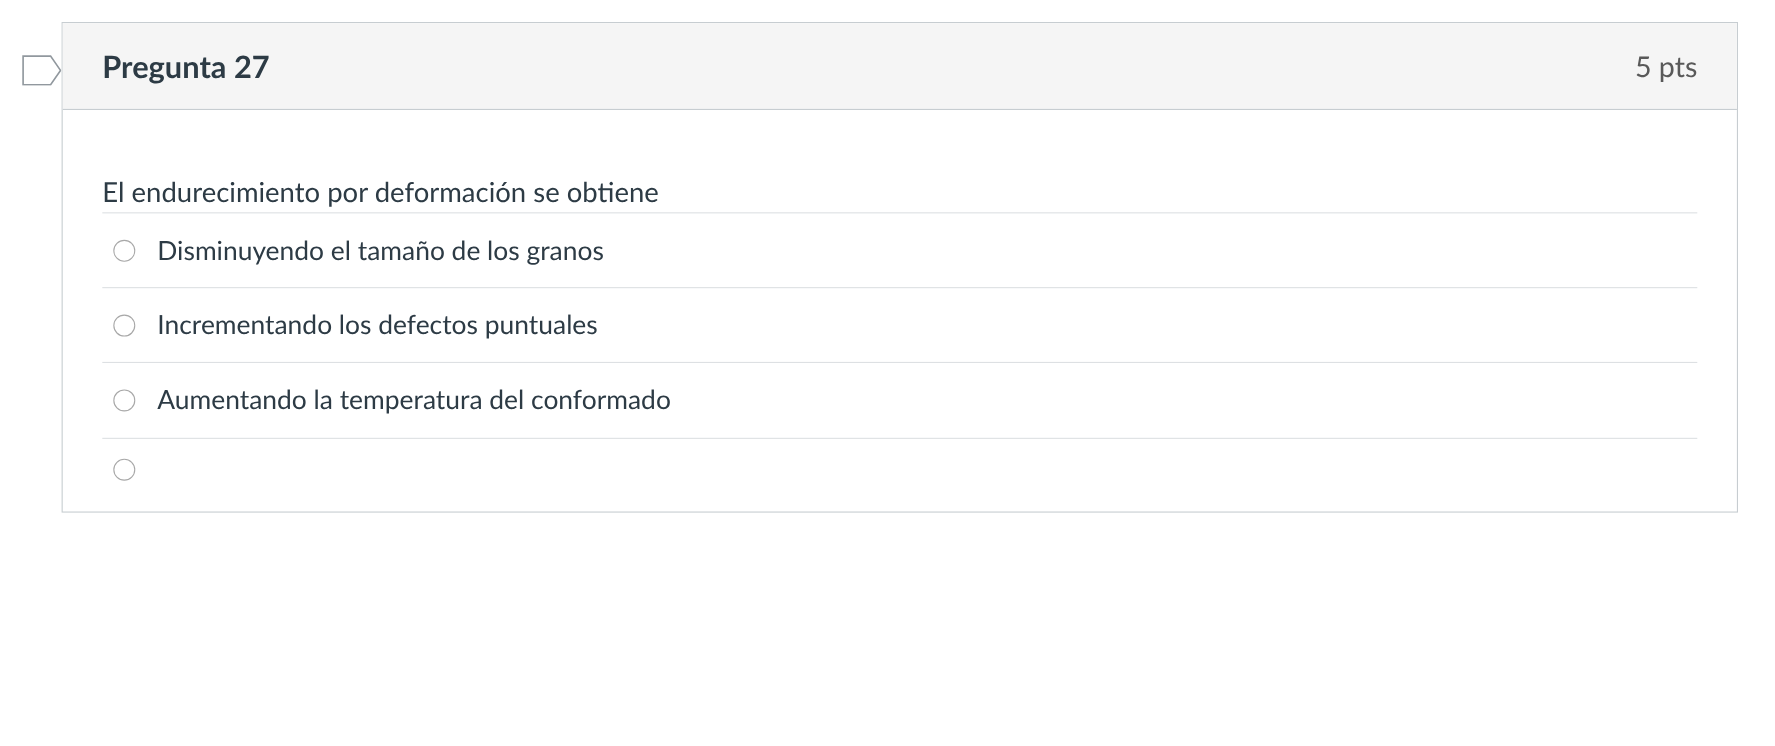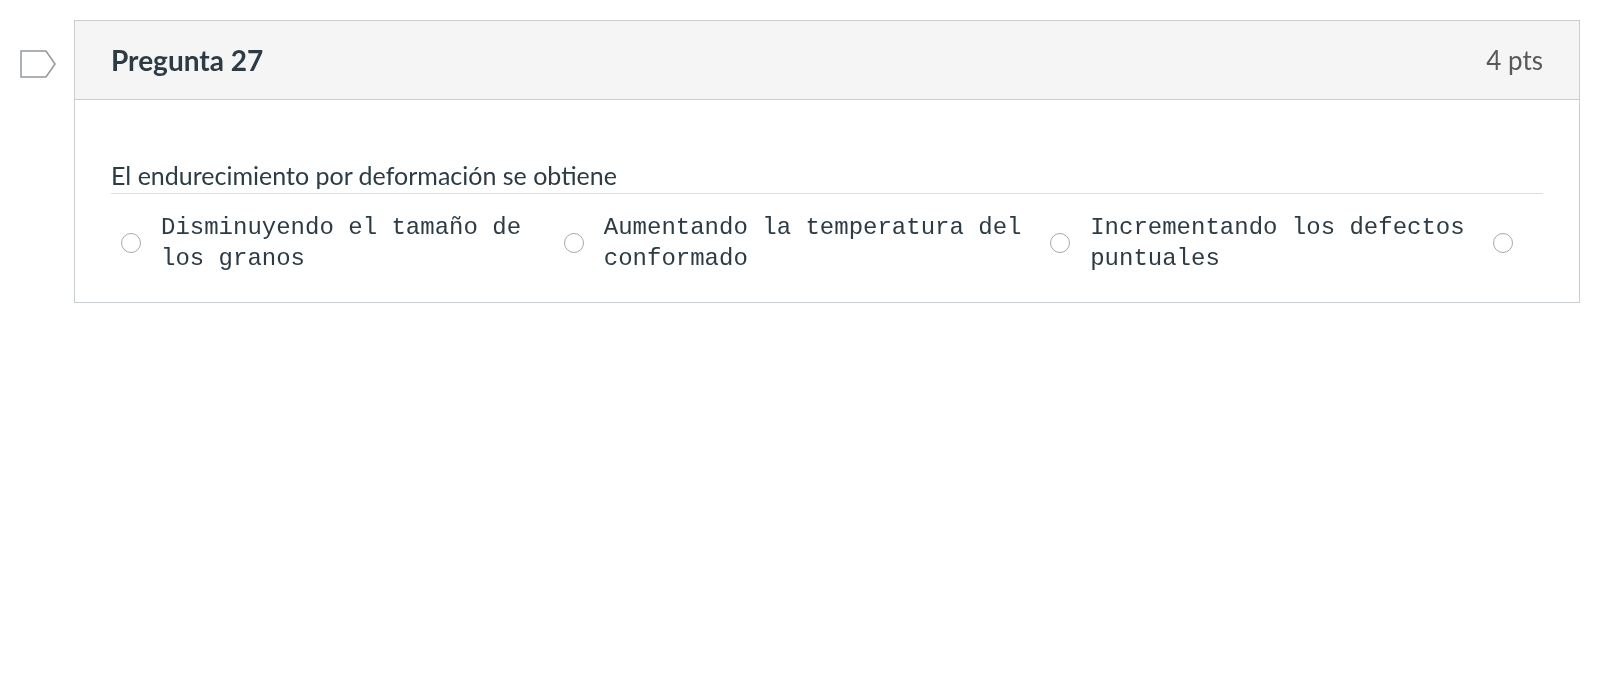--- a/index.html
+++ b/index.html
@@ -9,21 +9,20 @@
     }
     body {
       font-family: "Lato", "Helvetica Neue", Helvetica, Arial, sans-serif;
       background: #ffffff;
       padding: 20px;
       color: #2d3b45;
     }
     .question-wrapper {
       display: flex;
       align-items: flex-start;
-      gap: 18px;
       max-width: 1560px;
     }
     .flag-icon {
       margin-top: 30px;
       flex-shrink: 0;
     }
     .flag-icon svg {
       width: 36px;
       height: 28px;
       display: block;
@@ -54,22 +53,21 @@
     .question-body {
       padding: 58px 36px 10px 36px;
     }
     .question-text {
       font-size: 25px;
       color: #2d3b45;
       line-height: 1.4;
     }
     .answers {
       display: flex;
-      flex-direction: row;
-      font-family: Liberation Mono, monospace;
+      flex-direction: column;
     }
     .answer-option {
       display: flex;
       align-items: center;
       gap: 20px;
       padding: 18px 10px;
       border-top: 1px solid #dde0e3;
       cursor: pointer;
     }
     .answer-option:last-child {
@@ -95,38 +93,38 @@
 <div class="question-wrapper">
   <div class="flag-icon">
     <svg viewBox="0 0 36 28" fill="none" stroke="#91989e" stroke-width="1.5">
       <path d="M 1 1 L 1 27 L 26 27 L 35 14 L 26 1 Z" fill="#ffffff"></path>
     </svg>
   </div>
 
   <div class="question-card">
     <div class="question-header">
       <div class="question-title">Pregunta 27</div>
-      <div class="question-points">4 pts</div>
+      <div class="question-points">5 pts</div>
     </div>
 
     <div class="question-body">
       <div class="question-text">El endurecimiento por deformación se obtiene</div>
 
       <div class="answers">
         <label class="answer-option">
           <span class="radio"></span>
           <span class="answer-label">Disminuyendo el tamaño de los granos</span>
         </label>
         <label class="answer-option">
           <span class="radio"></span>
-          <span class="answer-label">Aumentando la temperatura del conformado</span>
+          <span class="answer-label">Incrementando los defectos puntuales</span>
         </label>
         <label class="answer-option">
           <span class="radio"></span>
-          <span class="answer-label">Incrementando los defectos puntuales</span>
+          <span class="answer-label">Aumentando la temperatura del conformado</span>
         </label>
         <label class="answer-option">
           <span class="radio"></span>
           <span class="answer-label"></span>
         </label>
       </div>
     </div>
   </div>
 </div>
 

